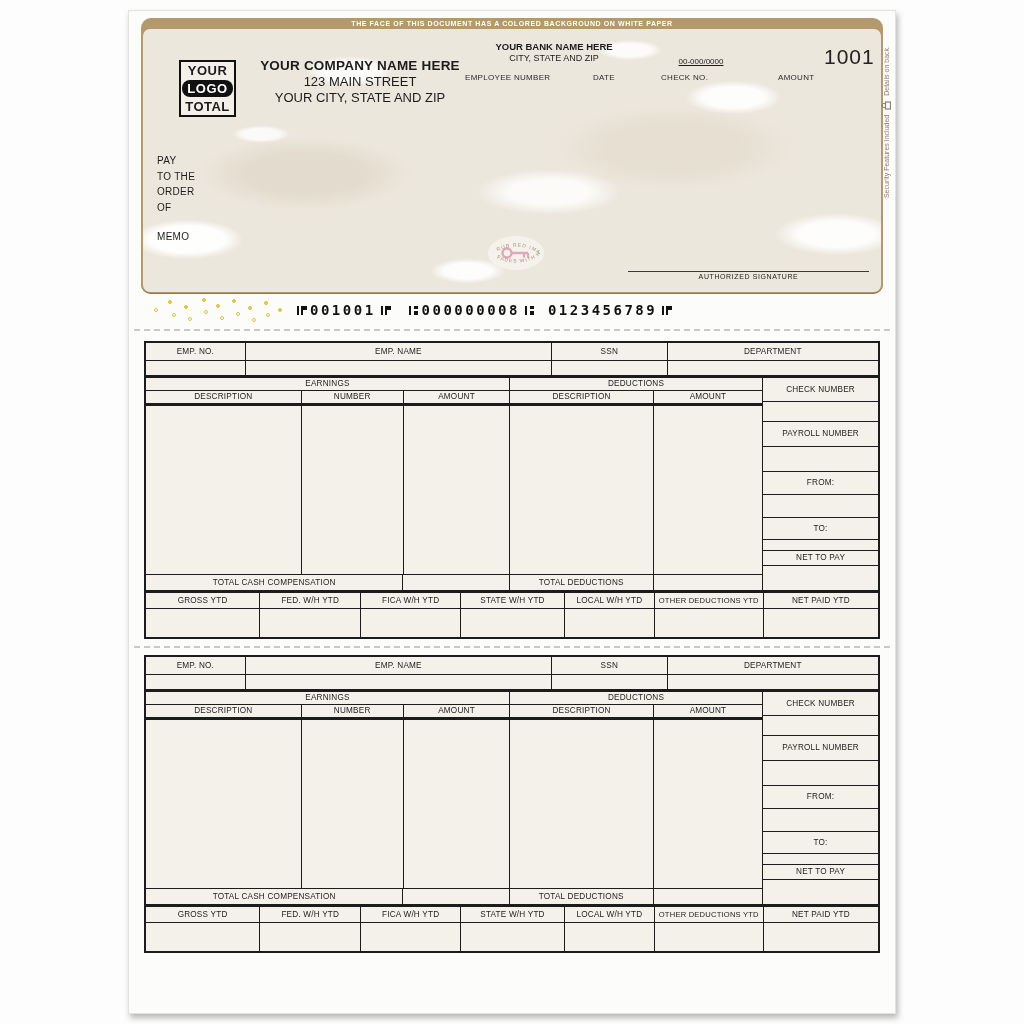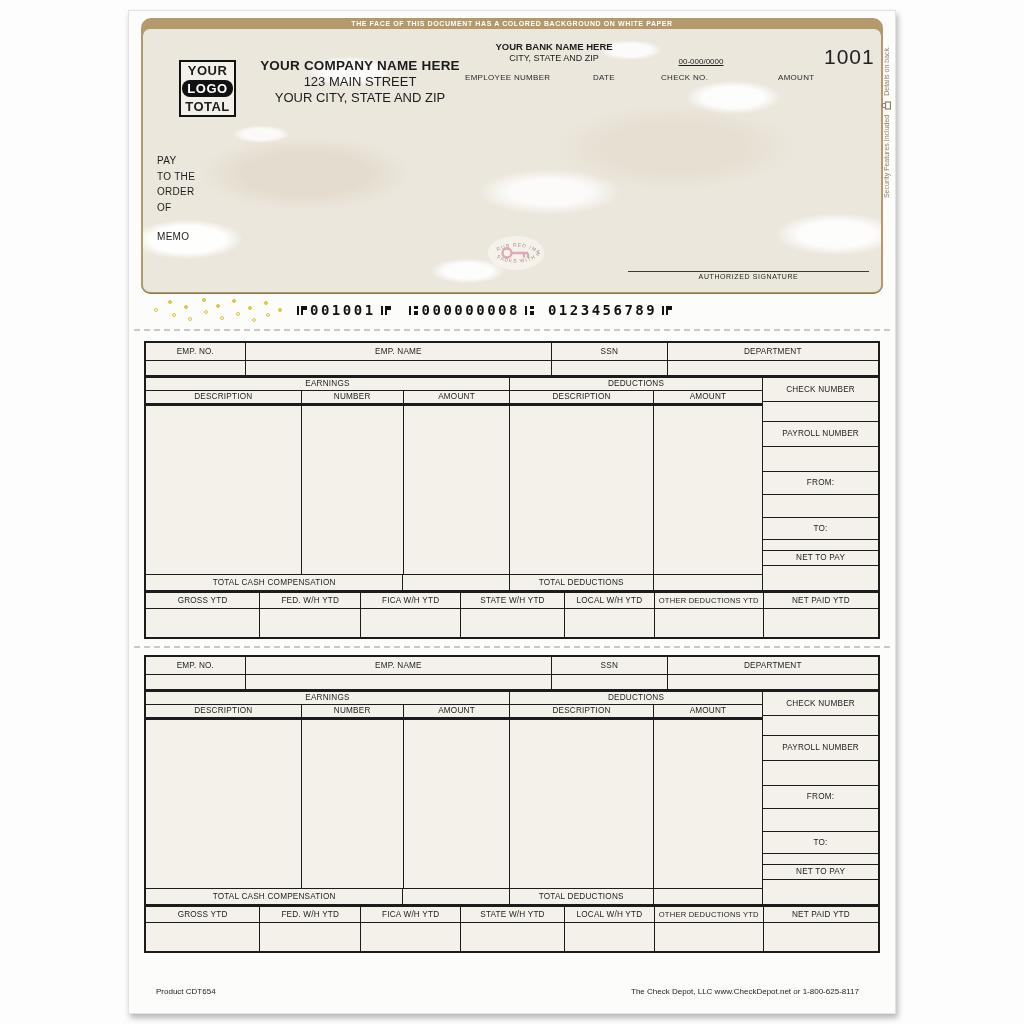--- a/index.html
+++ b/index.html
@@ -391,18 +391,14 @@
         <div class="cell" style="flex:102"></div>
         <div class="cell" style="flex:100"></div>
         <div class="cell" style="flex:105"></div>
         <div class="cell" style="flex:90"></div>
         <div class="cell" style="flex:110"></div>
         <div class="cell" style="flex:116"></div>
       </div>
     </div>
     </div>
 
-  <div class="footer">
-    <span>Product CDT654</span>
-    <span>The Check Depot, LLC  www.CheckDepot.net  or  1-800-625-8117</span>
-  </div>
 
 </div>
 
 </body></html>

